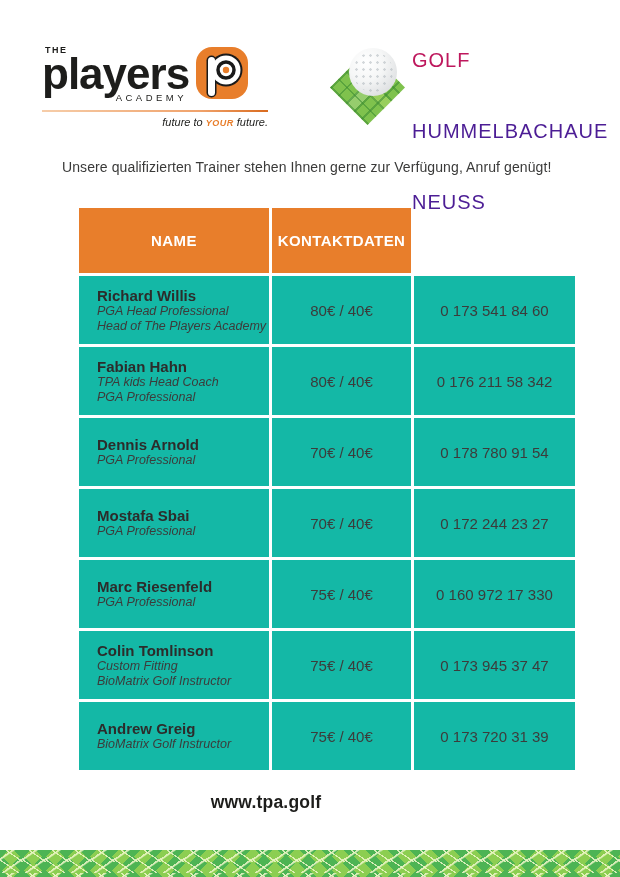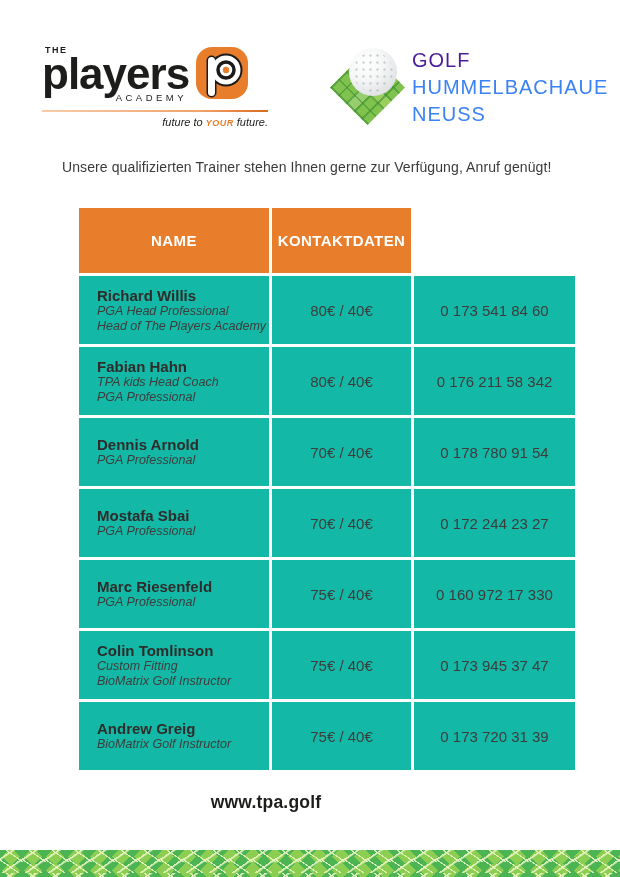--- a/index.html
+++ b/index.html
@@ -31,22 +31,22 @@
       repeating-linear-gradient(90deg, rgba(60,140,50,.55) 0 2px, transparent 2px 11px),
       repeating-linear-gradient(0deg, transparent 0 22px, rgba(200,230,120,.35) 22px 33px),
       repeating-linear-gradient(90deg, transparent 0 22px, rgba(255,255,255,.18) 22px 33px);
   }
   .gc-ball{position:absolute;left:19px;top:3px;width:48px;height:48px;border-radius:50%;
     background:radial-gradient(circle at 35% 30%, #ffffff 0%, #f5f6f6 40%, #dcdee0 82%, #c9cdd0 100%);}
   .gc-ball::after{content:"";position:absolute;inset:4px;border-radius:50%;
     background-image:radial-gradient(rgba(170,178,184,.5) 1px, transparent 1.5px);
     background-size:7px 7px;}
   .gc-text{position:absolute;left:82px;top:2px;font-size:20px;line-height:27px;letter-spacing:1px;font-weight:400;}
-  .gc-line1{color:#4c1d95;}
-  .gc-line2,.gc-line3{color:#3b82f6;}
+  .gc-line1{color:#be185d;}
+  .gc-line2,.gc-line3{color:#4c1d95;margin-top:44px;}
 
   
   .intro{position:absolute;left:62px;top:159px;width:497px;font-size:14px;color:#3a3a39;letter-spacing:.1px;}
 
   
   .price-table{position:absolute;left:79px;top:208px;width:496px;}
   .t-grid{display:grid;grid-template-columns:190px 139px 161px;column-gap:3px;row-gap:3px;}
   .t-head .cell{background:#e87e2b;color:#ffffff;height:65px;display:flex;flex-direction:column;
     align-items:center;justify-content:center;font-weight:700;font-size:15px;letter-spacing:.4px;text-align:center;}
   .t-head .sub-head{font-size:14px;margin-top:3px;}

